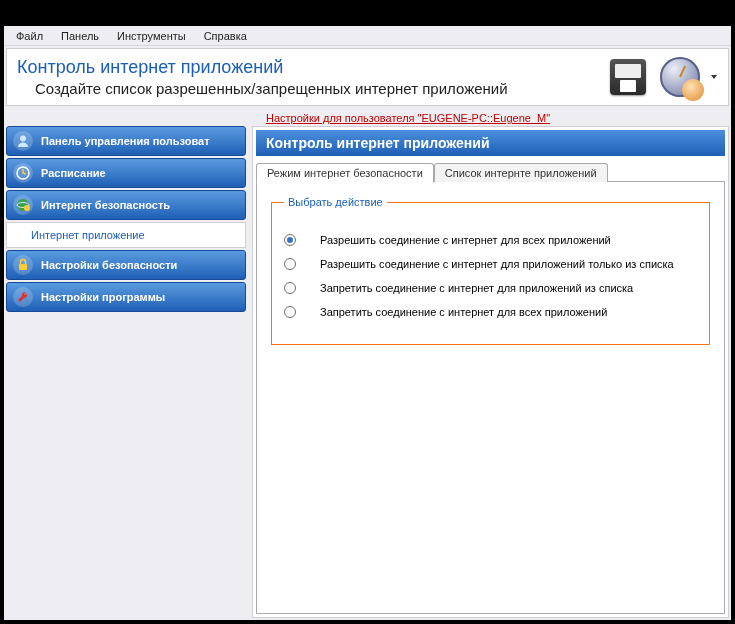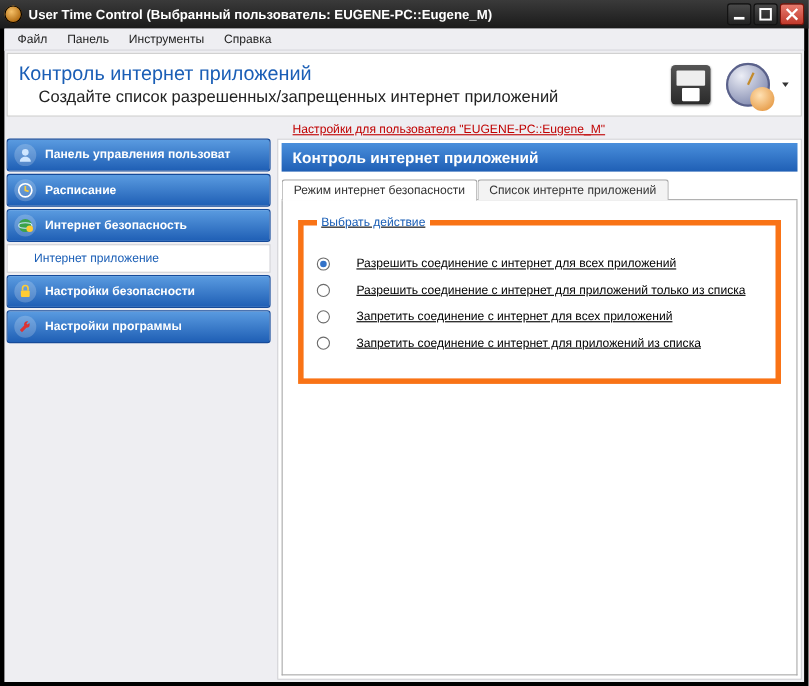--- a/index.html
+++ b/index.html
@@ -35,51 +35,30 @@
 .nav-btn { height: 30px; background: linear-gradient(#5a9be0,#1f5fb5); border: 1px solid #154a99; border-radius: 3px; color: #fff; display: flex; align-items: center; padding: 0 6px; gap: 8px; cursor: pointer; font-weight: bold; font-size: 12px; }
 .nav-icon { width: 20px; height: 20px; border-radius: 50%; background: #fff3; display: flex; align-items: center; justify-content: center; }
 .sub-item { background: #fff; border: 1px solid #cfcfd4; padding: 6px 10px 6px 24px; color: #1a5eb6; cursor: pointer; }
 .content { flex: 1; background: #fff; border: 1px solid #cfcfd4; display: flex; flex-direction: column; padding: 3px; min-height: 0; }
 .content-title { background: linear-gradient(#4a8fdc,#1f5fb5); color: #fff; font-weight: bold; font-size: 14px; padding: 5px 10px; }
 .tab-strip { display: flex; align-items: flex-end; height: 22px; margin-top: 4px; position: relative; }
 .tab-strip::after { content:""; position:absolute; left:0; right:0; bottom:0; height:1px; background:#a9a9a9; z-index:0; }
 .tab { padding: 3px 10px; border: 1px solid #a9a9a9; border-bottom: none; background: #f3f3f3; border-top-left-radius: 3px; border-top-right-radius: 3px; color: #333; cursor: pointer; position: relative; z-index: 1; }
 .tab.active { background: #fff; border-bottom: 1px solid #fff; margin-bottom: -1px; z-index: 2; }
 .tab-body { flex: 1; border: 1px solid #a9a9a9; border-top: none; padding: 14px; overflow: auto; }
-fieldset.grp { border: 5px solid #f97316; padding: 14px 12px; text-decoration: underline; }
+fieldset.grp { border: 1px solid #f97316; padding: 14px 12px; }
 fieldset.grp legend { color: #1a5eb6; padding: 0 4px; }
 .radio-row { display: flex; align-items: center; gap: 24px; margin: 12px 0; color: #000; cursor: pointer; }
 .radio { width: 12px; height: 12px; border: 1px solid #6c6c6c; border-radius: 50%; background: #fff; position: relative; flex-shrink: 0; }
 .radio.checked::after { content:""; position:absolute; left:2px; top:2px; width:6px; height:6px; border-radius:50%; background:#3272c8; }
 </style>
 </head>
 <body>
 
 <div class="window">
-  <div class="titlebar">
-    <div class="titlebar-icon"></div>
-    <div class="title-text">User Time Control (Выбранный пользователь: EUGENE-PC::Eugene_M)</div>
-    <div class="win-btns">
-      <div class="win-btn">
-        <svg viewBox="0 0 10 10">
-            <rect x="1" y="7" width="8" height="2" fill="#fff"></rect>
-          </svg>
-      </div>
-      <div class="win-btn">
-        <svg viewBox="0 0 10 10">
-            <rect x="1" y="1" width="8" height="8" fill="none" stroke="#fff" stroke-width="1.5"></rect>
-          </svg>
-      </div>
-      <div class="win-btn close">
-        <svg viewBox="0 0 10 10">
-            <path d="M1 1 L9 9 M9 1 L1 9" stroke="#fff" stroke-width="1.8"></path>
-          </svg>
-      </div>
-    </div>
-  </div>
 
   <div class="client">
     <div class="menubar">
       <div class="menu-item">Файл</div>
       <div class="menu-item">Панель</div>
       <div class="menu-item">Инструменты</div>
       <div class="menu-item">Справка</div>
     </div>
 
     <div class="header-panel">
@@ -166,25 +145,25 @@
               <label class="radio-row">
                 <span class="radio checked"></span>
                 <span>Разрешить соединение с интернет для всех приложений</span>
               </label>
               <label class="radio-row">
                 <span class="radio"></span>
                 <span>Разрешить соединение с интернет для приложений только из списка</span>
               </label>
               <label class="radio-row">
                 <span class="radio"></span>
-                <span>Запретить соединение с интернет для всех приложений</span>
+                <span>Запретить соединение с интернет для приложений из списка</span>
               </label>
               <label class="radio-row">
                 <span class="radio"></span>
-                <span>Запретить соединение с интернет для приложений из списка</span>
+                <span>Запретить соединение с интернет для всех приложений</span>
               </label>
             </fieldset>
           </div>
         </div>
       </div>
     </div>
   </div>
 </div>
 
 </body></html>

